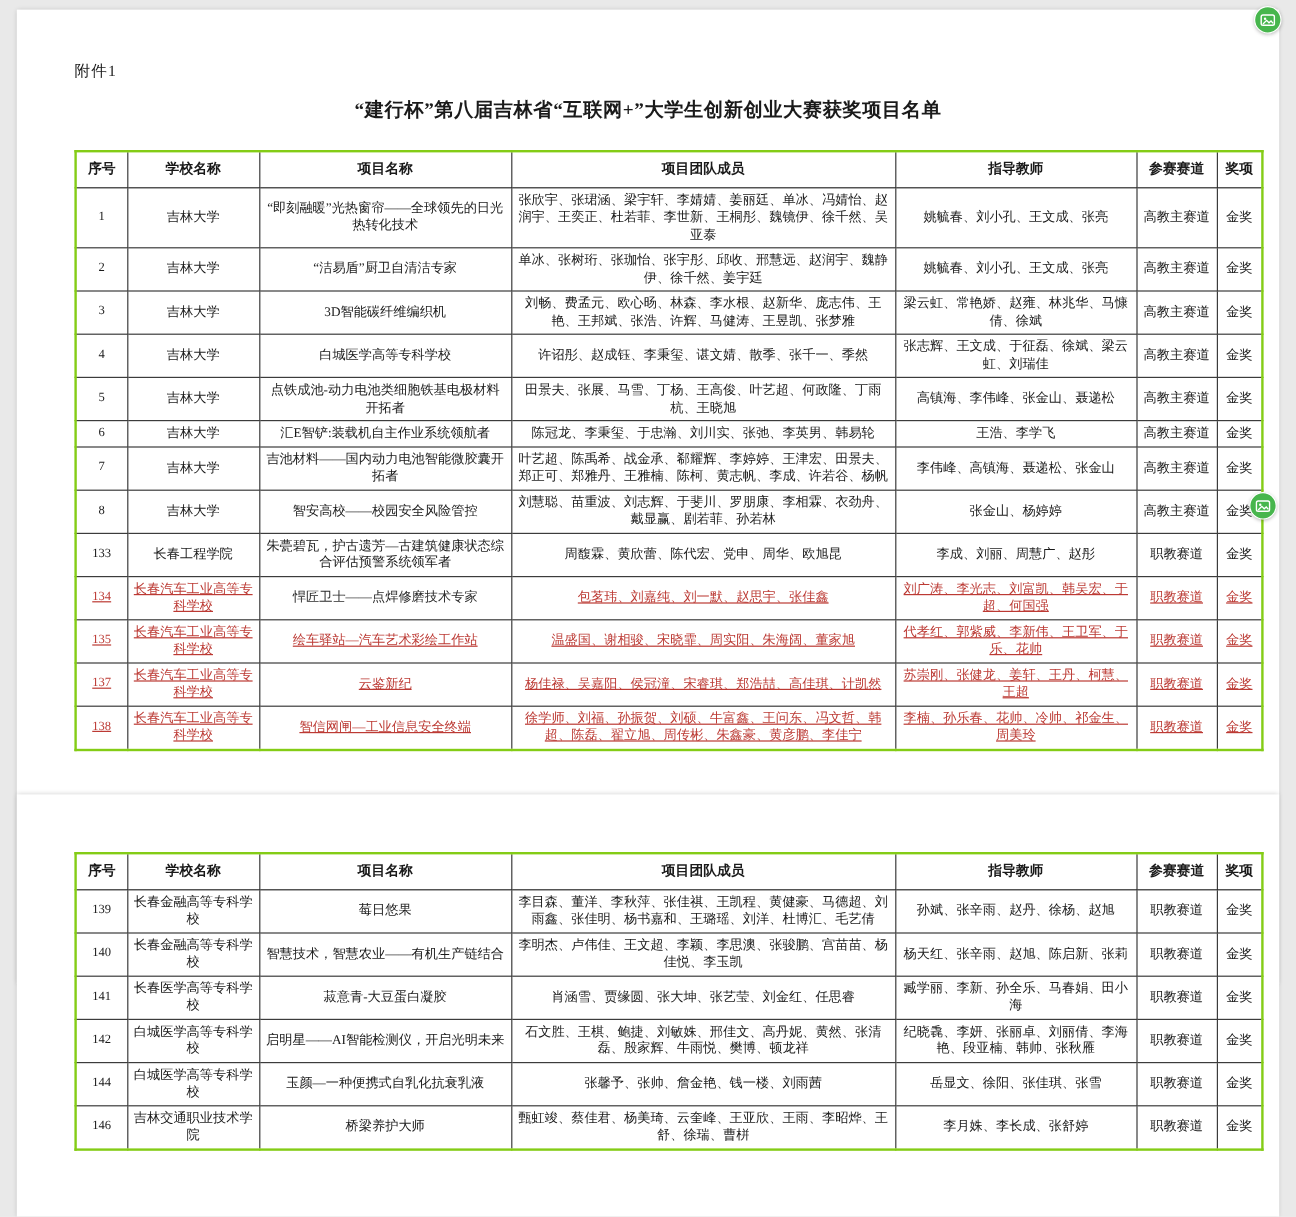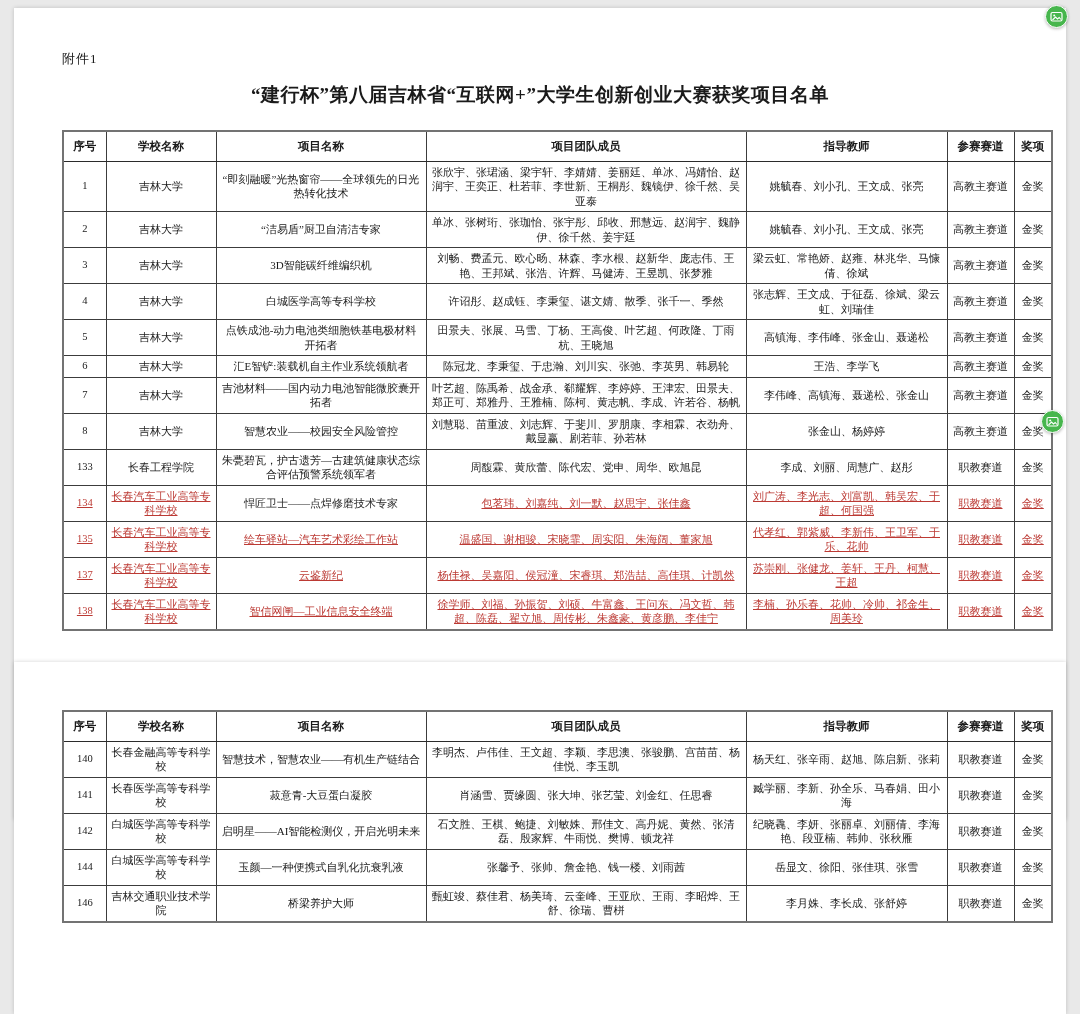--- a/index.html
+++ b/index.html
@@ -23,30 +23,30 @@
 
   .attachment {
     font-size: 13px;
     margin-left: 48px;
     margin-bottom: 14px;
     letter-spacing: 1px;
   }
   .doc-title {
     text-align: center;
     font-weight: bold;
-    font-size: 19px;
+    font-size: 16px;
     margin-bottom: 22px;
     letter-spacing: .5px;
   }
   table.award {
     border-collapse: collapse;
     table-layout: fixed;
     width: 989px;
     margin-left: 48px;
-    border: 2px solid #737373;
+    border: 2px solid #84cc16;
   }
   table.award th, table.award td {
     border: 1px solid #3c3c3c;
     text-align: center;
     vertical-align: middle;
     font-size: 11px;
     line-height: 14.5px;
     padding: 3px 4px;
     word-break: break-all;
   }
@@ -162,21 +162,21 @@
           <td class="c-school">吉林大学</td>
           <td class="c-project">吉池材料——国内动力电池智能微胶囊开拓者</td>
           <td class="c-members">叶艺超、陈禹希、战金承、郗耀辉、李婷婷、王津宏、田景夫、郑正可、郑雅丹、王雅楠、陈柯、黄志帆、李成、许若谷、杨帆</td>
           <td class="c-teachers">李伟峰、高镇海、聂递松、张金山</td>
           <td class="c-track">高教主赛道</td>
           <td class="c-award">金奖</td>
         </tr>
         <tr>
           <td class="c-no">8</td>
           <td class="c-school">吉林大学</td>
-          <td class="c-project">智慧农业——校园安全风险管控</td>
+          <td class="c-project">智安高校——校园安全风险管控</td>
           <td class="c-members">刘慧聪、苗重波、刘志辉、于斐川、罗朋康、李相霖、衣劲舟、戴显赢、剧若菲、孙若林</td>
           <td class="c-teachers">张金山、杨婷婷</td>
           <td class="c-track">高教主赛道</td>
           <td class="c-award">金奖</td>
         </tr>
         <tr>
           <td class="c-no">133</td>
           <td class="c-school">长春工程学院</td>
           <td class="c-project">朱甍碧瓦，护古遗芳—古建筑健康状态综合评估预警系统领军者</td>
           <td class="c-members">周馥霖、黄欣蕾、陈代宏、党申、周华、欧旭昆</td>
@@ -242,20 +242,29 @@
           <th>学校名称</th>
           <th>项目名称</th>
           <th>项目团队成员</th>
           <th>指导教师</th>
           <th>参赛赛道</th>
           <th>奖项</th>
         </tr>
       </thead>
     <tbody>
         <tr>
+          <td class="c-no">139</td>
+          <td class="c-school">长春金融高等专科学校</td>
+          <td class="c-project">莓日悠果</td>
+          <td class="c-members">李目森、董洋、李秋萍、张佳祺、王凯程、黄健豪、马德超、刘雨鑫、张佳明、杨书嘉和、王璐瑶、刘洋、杜博汇、毛艺倩</td>
+          <td class="c-teachers">孙斌、张辛雨、赵丹、徐杨、赵旭</td>
+          <td class="c-track">职教赛道</td>
+          <td class="c-award">金奖</td>
+        </tr>
+        <tr>
           <td class="c-no">140</td>
           <td class="c-school">长春金融高等专科学校</td>
           <td class="c-project">智慧技术，智慧农业——有机生产链结合</td>
           <td class="c-members">李明杰、卢伟佳、王文超、李颖、李思澳、张骏鹏、宫苗苗、杨佳悦、李玉凯</td>
           <td class="c-teachers">杨天红、张辛雨、赵旭、陈启新、张莉</td>
           <td class="c-track">职教赛道</td>
           <td class="c-award">金奖</td>
         </tr>
         <tr>
           <td class="c-no">141</td>

